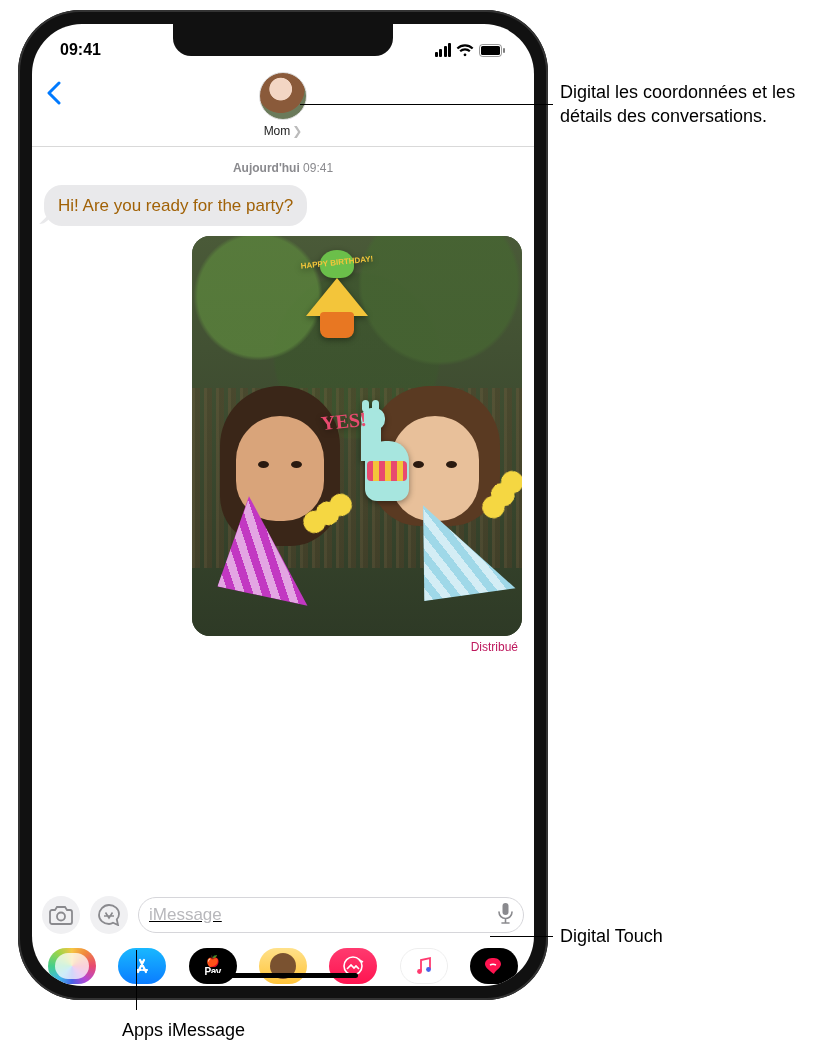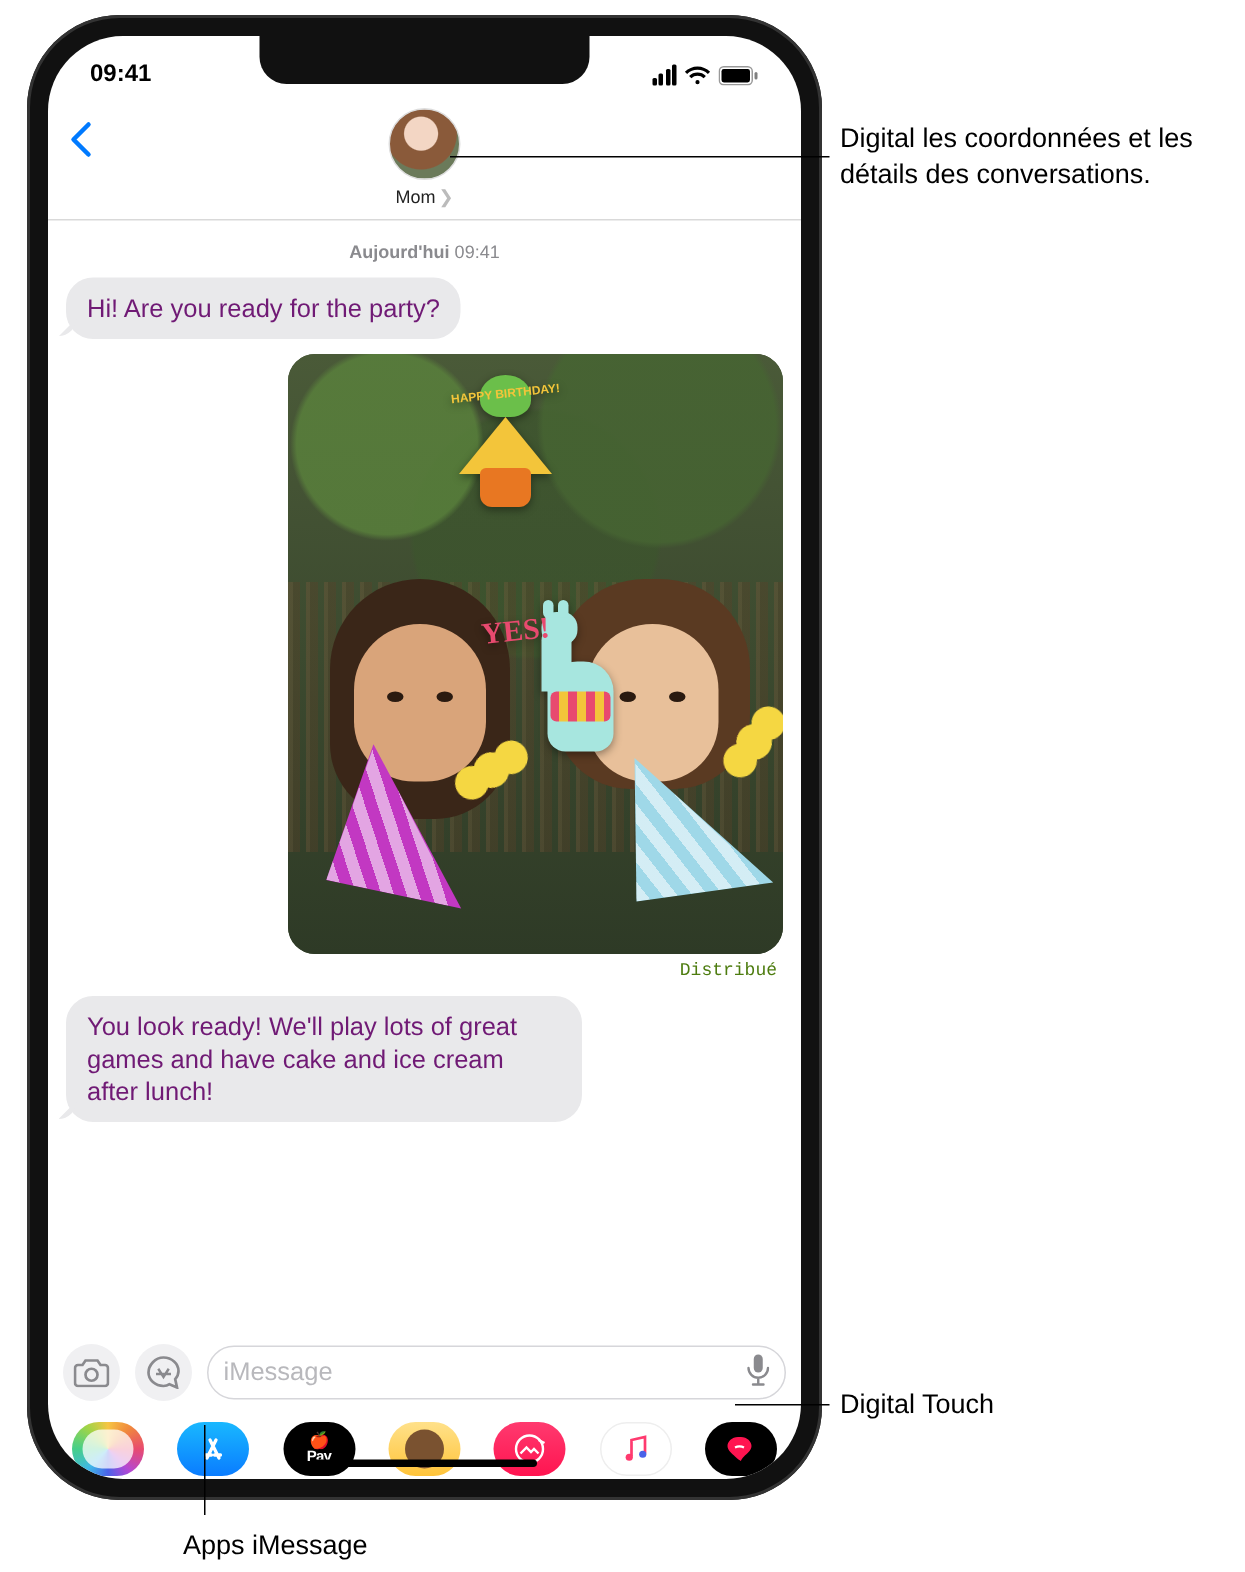--- a/index.html
+++ b/index.html
@@ -87,21 +87,21 @@
     text-align:center;
     font-size:12px;
     color:#8a8a8e;
     margin: 6px 0 10px 0;
   }
   .timestamp b { font-weight:600; color:#8a8a8e; }
   .bubble-in {
     align-self:flex-start;
     max-width: 72%;
     background:#e9e9eb;
-    color:#701a75;
+    color:#a16207;
     border-radius:18px;
     padding:10px 14px;
     font-size:17px;
     line-height:1.25;
     margin-bottom:10px;
     position:relative;
   }
   .bubble-in::after{
     content:"";
     position:absolute;
@@ -205,29 +205,29 @@
   .sticker.llama .neck { position:absolute; bottom:40px; right:34px; width:20px; height:44px; background:#a7e6df; border-radius:10px 10px 0 0; }
   .sticker.llama .head { position:absolute; top:2px; right:30px; width:24px; height:22px; background:#a7e6df; border-radius:10px; }
   .sticker.llama .ear { position:absolute; top:-6px; width:7px; height:12px; background:#a7e6df; border-radius:4px; }
   .sticker.llama .ear.l { right:46px; }
   .sticker.llama .ear.r { right:36px; }
   .sticker.llama .blanket { position:absolute; bottom:20px; right:8px; width:40px; height:20px; background:repeating-linear-gradient(90deg,#e84a6f 0 6px,#f3c53a 6px 12px); border-radius:4px; }
   .sticker.llama .text { position:absolute; top:4px; left:-16px; font-size:20px; font-weight:800; color:#e84a6f; font-family:"Comic Sans MS", cursive; transform:rotate(-6deg); }
   .delivered {
     align-self:flex-end;
     font-size:12px;
-    color:#4d7c0f;
+    color:#be185d;
     margin: 0 4px 10px 0;
-    font-family: Liberation Mono, monospace;
   }
   .input-row {
     display:flex;
     align-items:center;
     gap:10px;
     padding: 6px 10px;
+    text-decoration: underline;
   }
   .round-btn {
     width:38px; height:38px; border-radius:50%;
     background:#f0f0f2;
     display:flex; align-items:center; justify-content:center;
     color:#8a8a8e;
   }
   .msg-input {
     flex:1;
     height:36px;
@@ -377,21 +377,20 @@
             <div class="head"></div>
           <div class="ear l"></div>
             <div class="ear r"></div>
             <div class="blanket"></div>
           <div class="text">YES!</div>
         </div>
       </div>
 
       <div class="delivered">Distribué</div>
 
-      <div class="bubble-in">You look ready! We'll play lots of great games and have cake and ice cream after lunch!</div>
     </div>
 
     <div class="input-row">
       <div class="round-btn">
         <svg width="24" height="20" viewBox="0 0 24 20">
             <path d="M3 5h3l2-3h8l2 3h3a2 2 0 012 2v10a2 2 0 01-2 2H3a2 2 0 01-2-2V7a2 2 0 012-2z" fill="none" stroke="#8a8a8e" stroke-width="1.8"></path>
             <circle cx="12" cy="11.5" r="4" fill="none" stroke="#8a8a8e" stroke-width="1.8"></circle>
           </svg>
       </div>
       <div class="round-btn">

